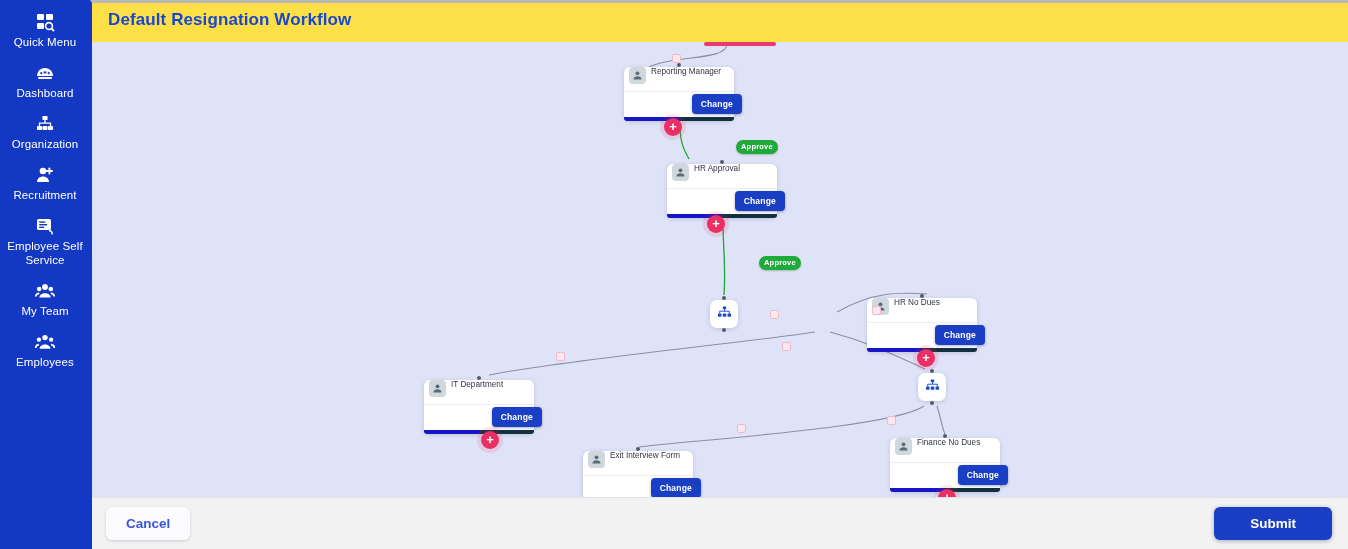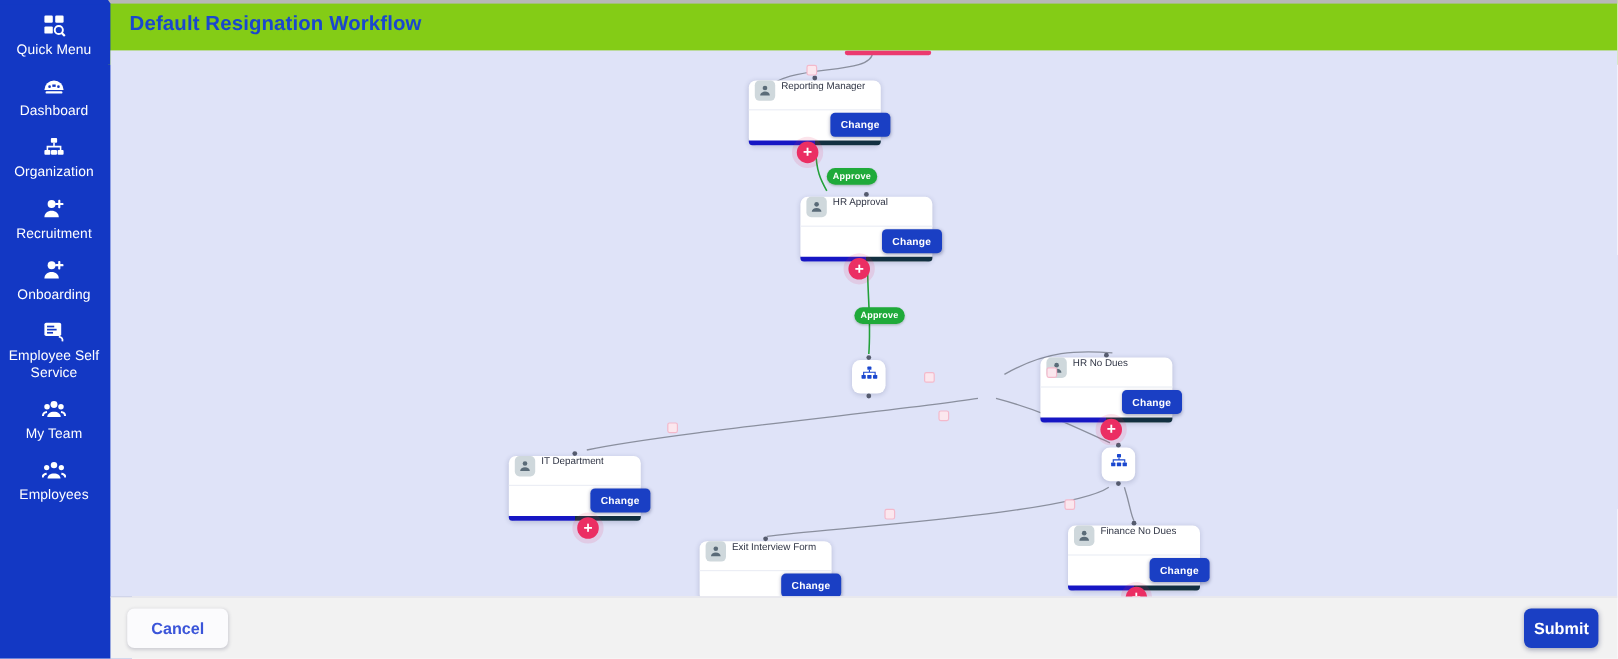--- a/index.html
+++ b/index.html
@@ -48,21 +48,21 @@
     font-size: 11.5px;
     line-height: 14px;
     letter-spacing: .1px;
   }
 
   
   #header {
     position: absolute;
     left: 90px; top: 0;
     width: 1258px; height: 54px;
-    background: #84cc16;
+    background: #fde047;
     border-left: 2px solid #1338c4;
     border-top: 3px solid #b8b8b8;
   }
   #header .page-title {
     position: absolute;
     left: 16px; top: 7px;
     font-size: 17px;
     font-weight: bold;
     color: #1a47cf;
     letter-spacing: .1px;
@@ -180,20 +180,21 @@
     position: absolute;
     background: #1faa3a;
     color: #ffffff;
     font-size: 7.5px;
     font-weight: bold;
     padding: 2px 5px 3px 5px;
     border-radius: 7px;
     letter-spacing: .2px;
     z-index: 5;
     box-shadow: 0 1px 2px rgba(0,60,0,.25);
+    margin-left: 47px;
   }
   .edge-marker {
     position: absolute;
     width: 9px; height: 9px;
     border: 1px solid #f3b9cb;
     border-radius: 2px;
     background: #fbe7ee;
     z-index: 4;
   }
 
@@ -218,21 +219,21 @@
     cursor: pointer;
     box-shadow: 0 1px 3px rgba(40,40,70,.18);
   }
   #footer .submit-btn {
     position: absolute;
     right: 16px; top: 9px;
     background: #1a3fc4;
     color: #ffffff;
     font-size: 13.5px;
     font-weight: bold;
-    padding: 9px 8px;
+    padding: 9px 36px;
     border: none;
     border-radius: 6px;
     cursor: pointer;
     box-shadow: 0 1px 4px rgba(20,30,80,.35);
   }
 </style>
 </head>
 <body>
 
 <div id="app">
@@ -284,31 +285,20 @@
         <svg width="20" height="20" viewBox="0 0 20 20">
             <circle cx="8" cy="6" r="3.3" fill="#fff"></circle>
             <path d="M2 17c0-3.3 2.7-5.4 6-5.4s6 2.1 6 5.4z" fill="#fff"></path>
             <rect x="13.5" y="2.5" width="1.8" height="7" rx=".7" fill="#fff"></rect>
             <rect x="10.9" y="5.1" width="7" height="1.8" rx=".7" fill="#fff"></rect>
           </svg>
       </span>
       <span class="sb-label">Recruitment</span>
     </div>
 
-    <div class="sb-item">
-      <span class="sb-icon">
-        <svg width="20" height="20" viewBox="0 0 20 20">
-            <circle cx="8" cy="6" r="3.3" fill="#fff"></circle>
-            <path d="M2 17c0-3.3 2.7-5.4 6-5.4s6 2.1 6 5.4z" fill="#fff"></path>
-            <rect x="13.5" y="2.5" width="1.8" height="7" rx=".7" fill="#fff"></rect>
-            <rect x="10.9" y="5.1" width="7" height="1.8" rx=".7" fill="#fff"></rect>
-          </svg>
-      </span>
-      <span class="sb-label">Onboarding</span>
-    </div>
 
     <div class="sb-item">
       <span class="sb-icon">
         <svg width="20" height="20" viewBox="0 0 20 20">
             <rect x="2" y="3" width="14" height="11" rx="1.5" fill="#fff"></rect>
             <rect x="4.2" y="5.4" width="6" height="1.4" fill="#1338c4"></rect>
             <rect x="4.2" y="8" width="8" height="1.4" fill="#1338c4"></rect>
             <rect x="4.2" y="10.6" width="5" height="1.4" fill="#1338c4"></rect>
             <path d="M14 14.5c2.5.4 3.5 2 3 4" stroke="#fff" stroke-width="1.5" fill="none"></path>
           </svg>

